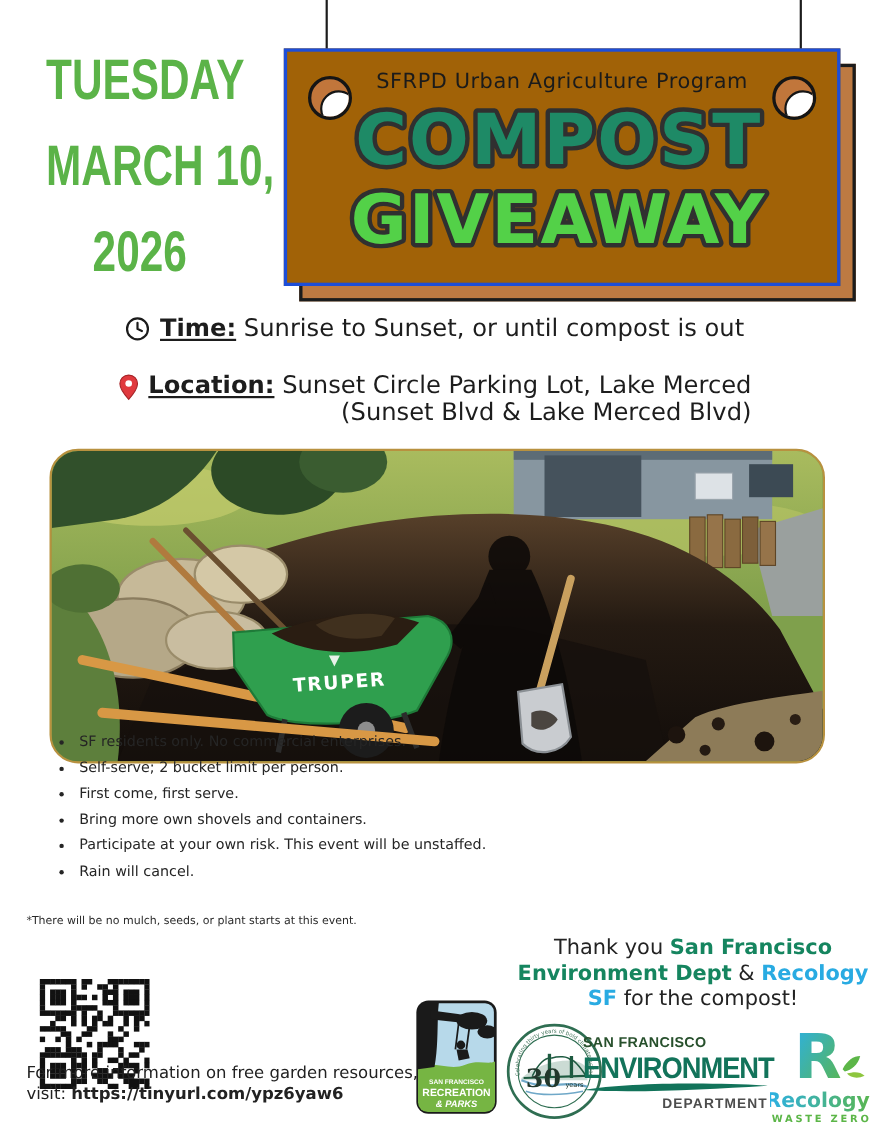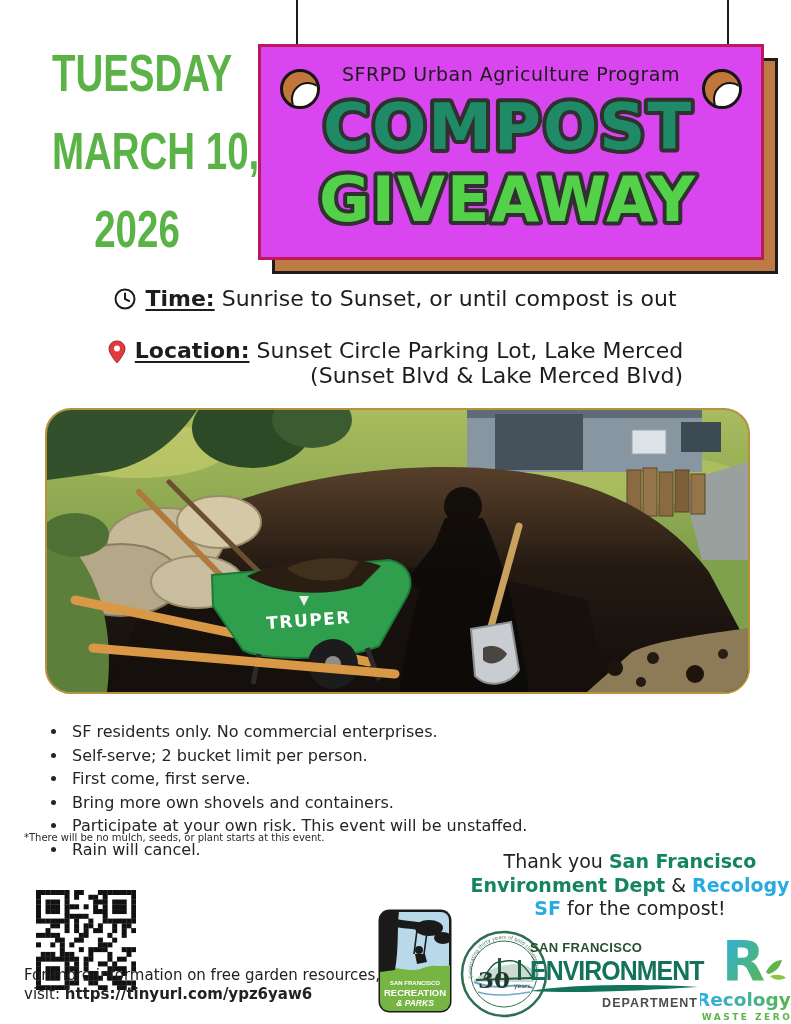--- a/index.html
+++ b/index.html
@@ -1,31 +1,31 @@
 <!DOCTYPE html>
 <html><head>
 <meta charset="utf-8">
 <style>
   html,body{margin:0;padding:0;background:#fff;}
   .page{position:relative;width:791px;height:1024px;background:#ffffff;overflow:hidden;
         font-family:"DejaVu Sans",sans-serif;color:#222;}
 
   
-  .date-block{position:absolute;left:22px;top:34px;width:230px;text-align:center;}
+  .date-block{position:absolute;left:12px;top:34px;width:230px;text-align:center;}
   .date-line{font-family:"Liberation Sans",sans-serif;font-weight:bold;font-size:52px;
              line-height:78px;color:#5bb348;transform:scaleX(0.74);white-space:nowrap;}
 
   
   .string{position:absolute;top:0;width:2px;background:#1c1c1c;}
   .string.left{left:296px;height:90px;}
   .string.right{left:727px;height:90px;}
   .sign-shadow{position:absolute;left:272px;top:58px;width:500px;height:210px;
                background:#bd7a42;border:3px solid #1c1c1c;}
   .sign{position:absolute;left:258px;top:44px;width:500px;height:210px;
-        background:#d946ef;border:3px solid #be185d;}
+        background:#a16207;border:3px solid #1d4ed8;}
   .grommet{position:absolute;top:22px;width:34px;height:34px;border:3px solid #151515;
            border-radius:50%;background:#c1763b;overflow:hidden;}
   .grommet.left{left:19px;}
   .grommet.right{right:19px;}
   .grommet .shine{position:absolute;right:-8px;bottom:-10px;width:30px;height:30px;
                   background:#fff;border-radius:50%;border:2px solid #151515;}
   .sign-subtitle{margin-top:16px;text-align:center;font-size:19px;color:#1b1b1b;
                  letter-spacing:0.5px;}
   .sign-title{display:block;margin-top:2px;}
   .sign-title text{font-family:"DejaVu Sans",sans-serif;font-weight:bold;
@@ -43,22 +43,22 @@
   .time-row{top:286px;}
   .loc-row{top:338px;}
   .loc-lines .l1{white-space:nowrap;}
   .loc-lines .l2{text-align:right;white-space:nowrap;}
 
   
   .photo{position:absolute;left:45px;top:408px;width:701px;height:282px;
          border:2px solid #b8913f;border-radius:26px;overflow:hidden;background:#7fa04c;}
 
   
-  .rules{position:absolute;left:46px;top:720px;margin:0;padding:0 0 0 22px;
-         font-size:16px;line-height:23.6px;color:#252525;}
+  .rules{position:absolute;left:46px;top:663px;margin:0;padding:0 0 0 22px;
+         font-size:13px;line-height:23.6px;color:#252525;}
   .rules li{margin:0;padding-left:4px;}
 
   
   .footnote{position:absolute;left:24px;top:832px;font-size:10px;color:#2a2a2a;}
   .thanks{position:absolute;left:462px;top:850px;width:336px;text-align:center;
           font-size:19px;line-height:23.5px;color:#232323;font-weight:500;}
   .thanks .env{color:#15855f;font-weight:bold;}
   .thanks .rec{color:#29abe2;font-weight:bold;}
 
   

